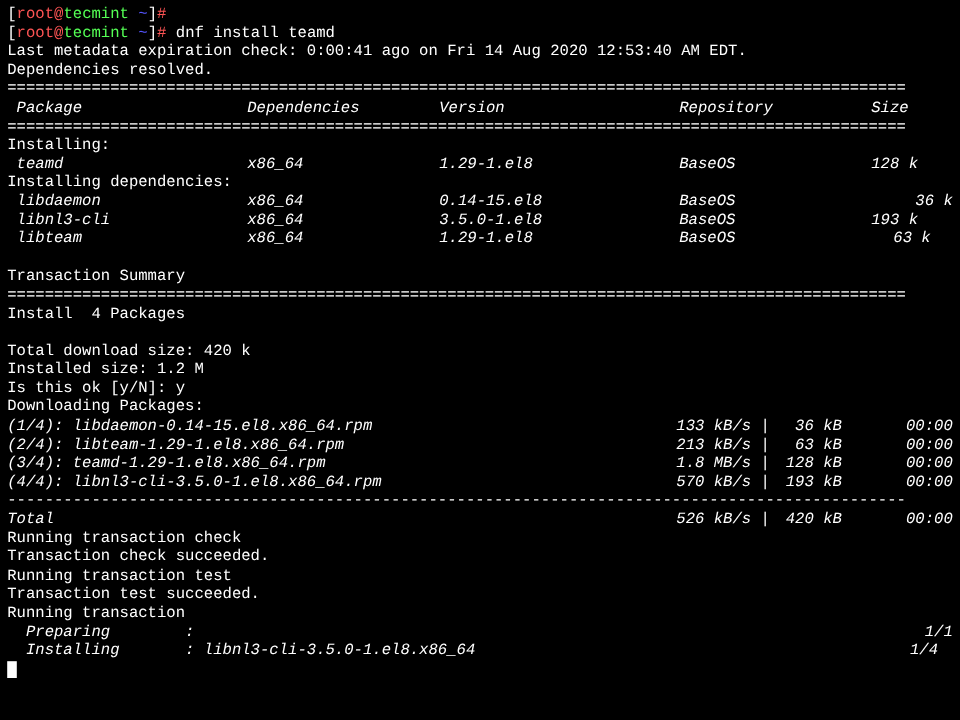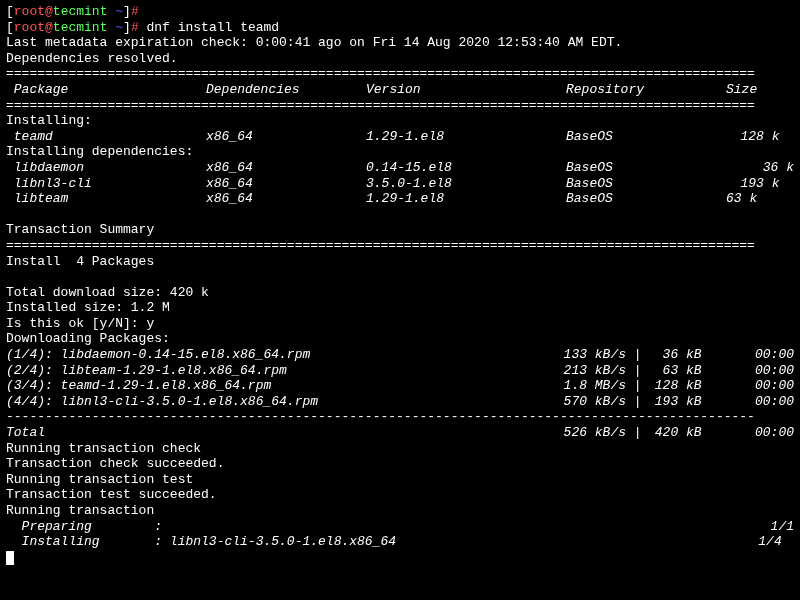--- a/index.html
+++ b/index.html
@@ -56,49 +56,49 @@
 <div class="line">================================================================================================</div>
 <div class="line">Installing:</div>
 
 <table>
 <tbody>
       <tr>
 <td style="width:200px"> teamd</td>
 <td style="width:160px">x86_64</td>
 <td style="width:200px">1.29-1.el8</td>
 <td style="width:160px">BaseOS</td>
-<td style="text-align:center">128 k</td>
+<td style="text-align:left">128 k</td>
 </tr>
 </tbody>
   </table>
 
 <div class="line">Installing dependencies:</div>
 
 <table>
 <tbody>
       <tr>
 <td style="width:200px"> libdaemon</td>
 <td style="width:160px">x86_64</td>
 <td style="width:200px">0.14-15.el8</td>
 <td style="width:160px">BaseOS</td>
 <td style="text-align:right">36 k</td>
 </tr>
 <tr>
 <td style="width:200px"> libnl3-cli</td>
 <td style="width:160px">x86_64</td>
 <td style="width:200px">3.5.0-1.el8</td>
 <td style="width:160px">BaseOS</td>
-<td style="text-align:center">193 k</td>
+<td style="text-align:left">193 k</td>
 </tr>
 <tr>
 <td style="width:200px"> libteam</td>
 <td style="width:160px">x86_64</td>
 <td style="width:200px">1.29-1.el8</td>
 <td style="width:160px">BaseOS</td>
-<td style="text-align:left">63 k</td>
+<td style="text-align:center">63 k</td>
 </tr>
 </tbody>
   </table>
 
 <div class="line"> </div>
 <div class="line">Transaction Summary</div>
 <div class="line">================================================================================================</div>
 <div class="line">Install  4 Packages</div>
 <div class="line"> </div>
 <div class="line">Total download size: 420 k</div>

